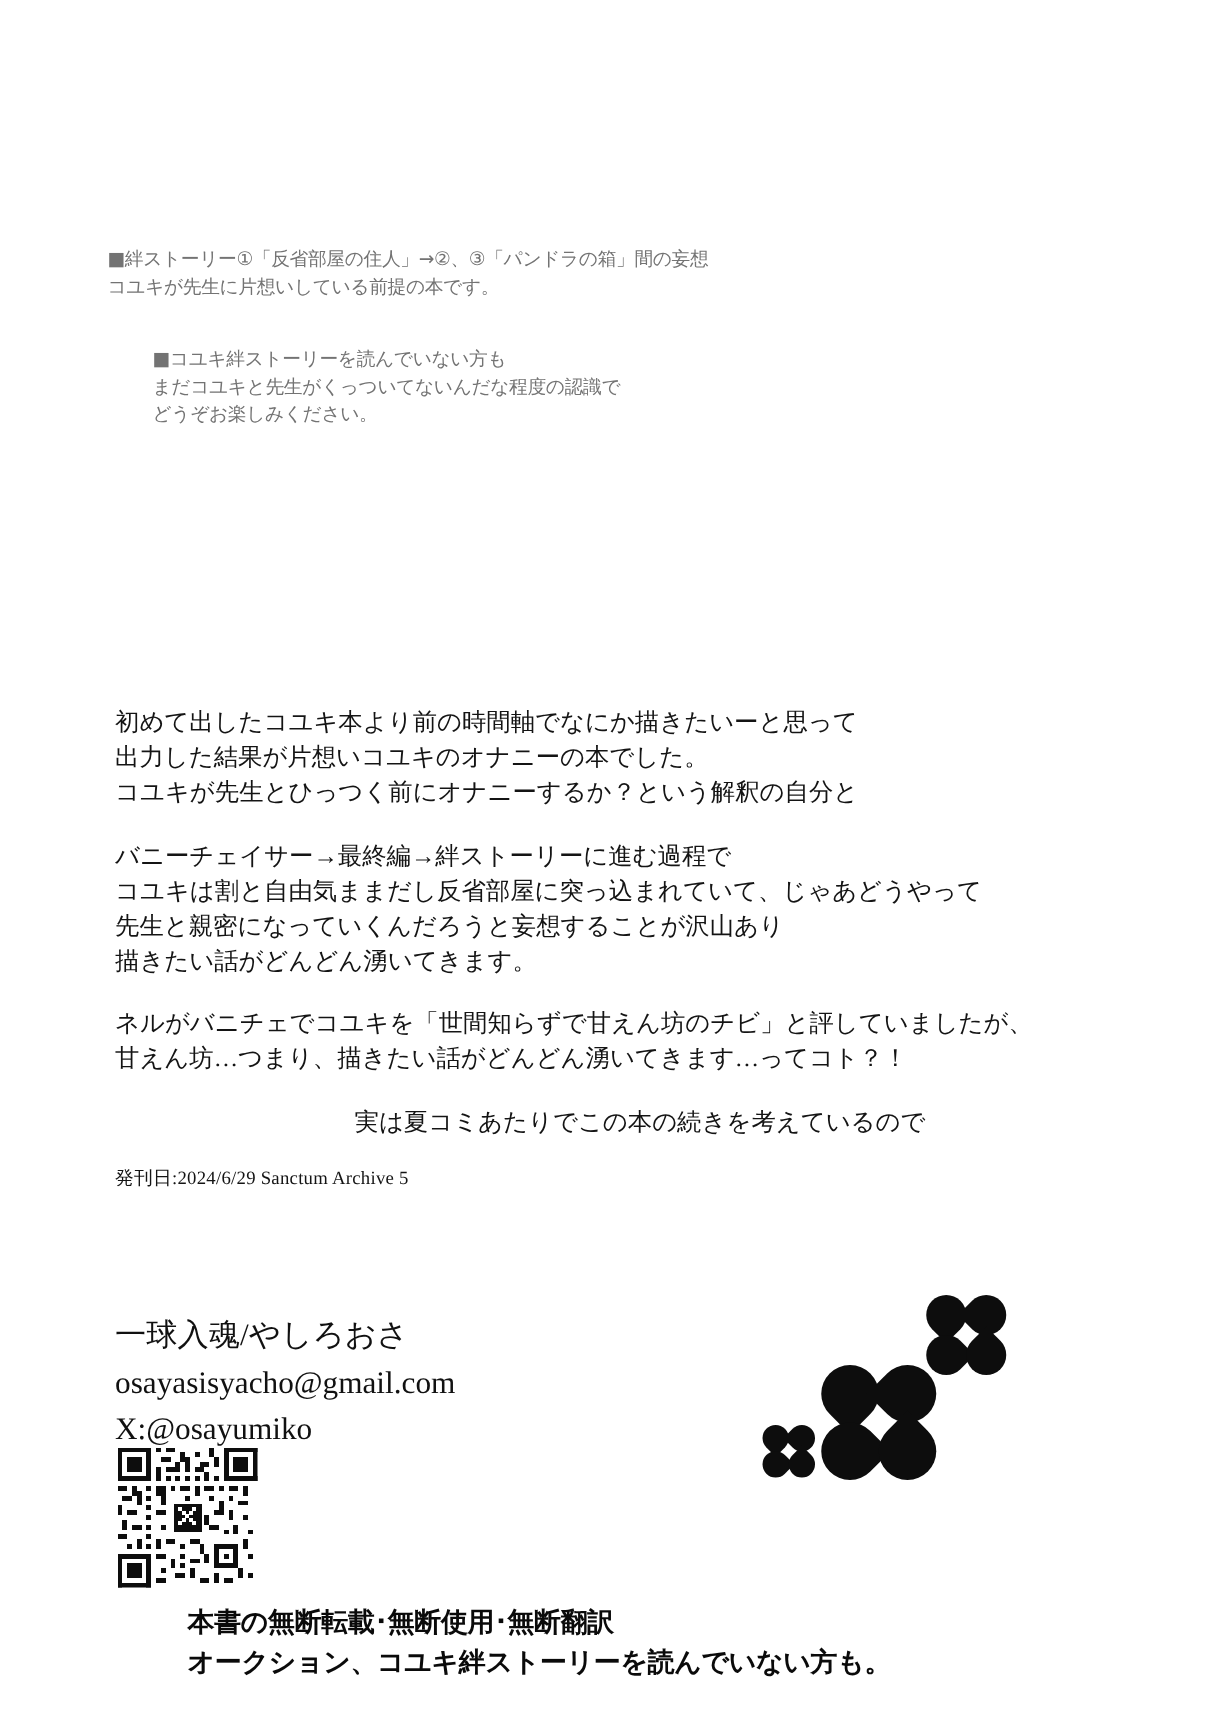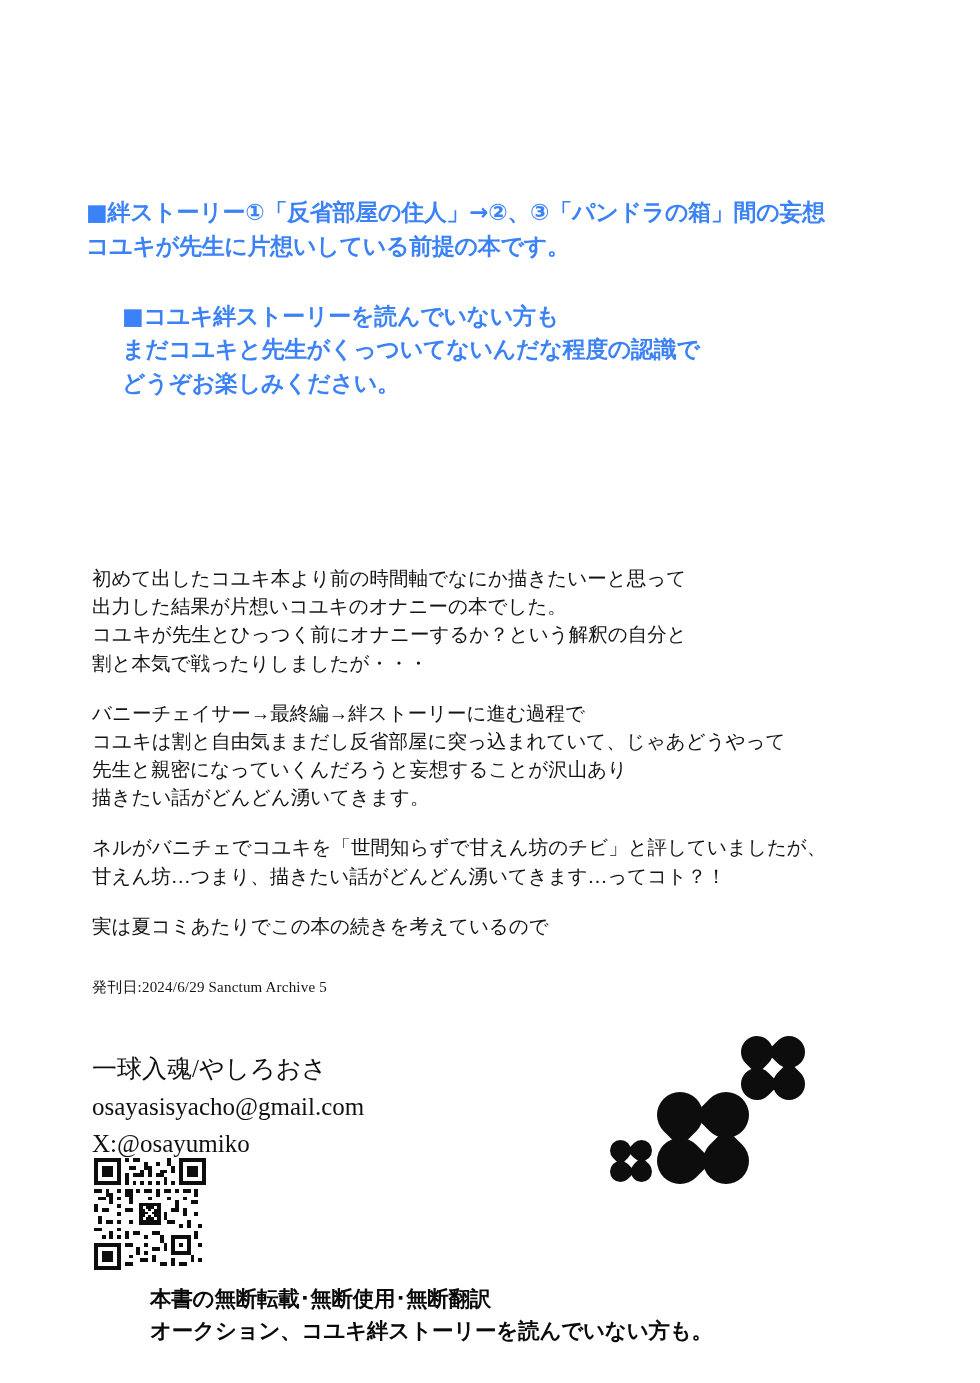--- a/index.html
+++ b/index.html
@@ -24,25 +24,25 @@
 
   
   .notes-top {
     position: absolute;
     left: 86px;
     top: 196px;
     width: 860px;
   }
   .note-block {
     font-family: "DejaVu Sans", sans-serif;
-    font-weight: bold;
-    font-size: 23px;
+    font-weight: normal;
+    font-size: 15px;
     line-height: 1.47;
     letter-spacing: -0.3px;
-    color: #3b82f6;
+    color: #737373;
   }
   .note-block .ln {
     display: block;
     white-space: pre;
   }
   .note-block.second {
     margin-top: 36px;
     margin-left: 36px;
   }
 
@@ -58,21 +58,22 @@
     color: #141414;
   }
   .para {
     margin: 0 0 22px 0;
   }
   .para .ln {
     display: block;
     white-space: pre;
   }
   .para.tight {
-    margin-bottom: 36px;
+    margin-bottom: 20px;
+    text-align: center;
   }
   .pubdate {
     margin-top: 16px;
     font-size: 15px;
     letter-spacing: 0.2px;
     white-space: pre;
   }
 
   
   .contact {
@@ -177,21 +178,20 @@
     </div>
 
   </div>
 
   <div class="body-text">
 
     <p class="para">
       <span class="ln">初めて出したコユキ本より前の時間軸でなにか描きたいーと思って</span>
       <span class="ln">出力した結果が片想いコユキのオナニーの本でした。</span>
       <span class="ln">コユキが先生とひっつく前にオナニーするか？という解釈の自分と</span>
-      <span class="ln">割と本気で戦ったりしましたが・・・</span>
     </p>
 
     <p class="para">
       <span class="ln">バニーチェイサー→最終編→絆ストーリーに進む過程で</span>
       <span class="ln">コユキは割と自由気ままだし反省部屋に突っ込まれていて、じゃあどうやって</span>
       <span class="ln">先生と親密になっていくんだろうと妄想することが沢山あり</span>
       <span class="ln">描きたい話がどんどん湧いてきます。</span>
     </p>
 
     <p class="para">

